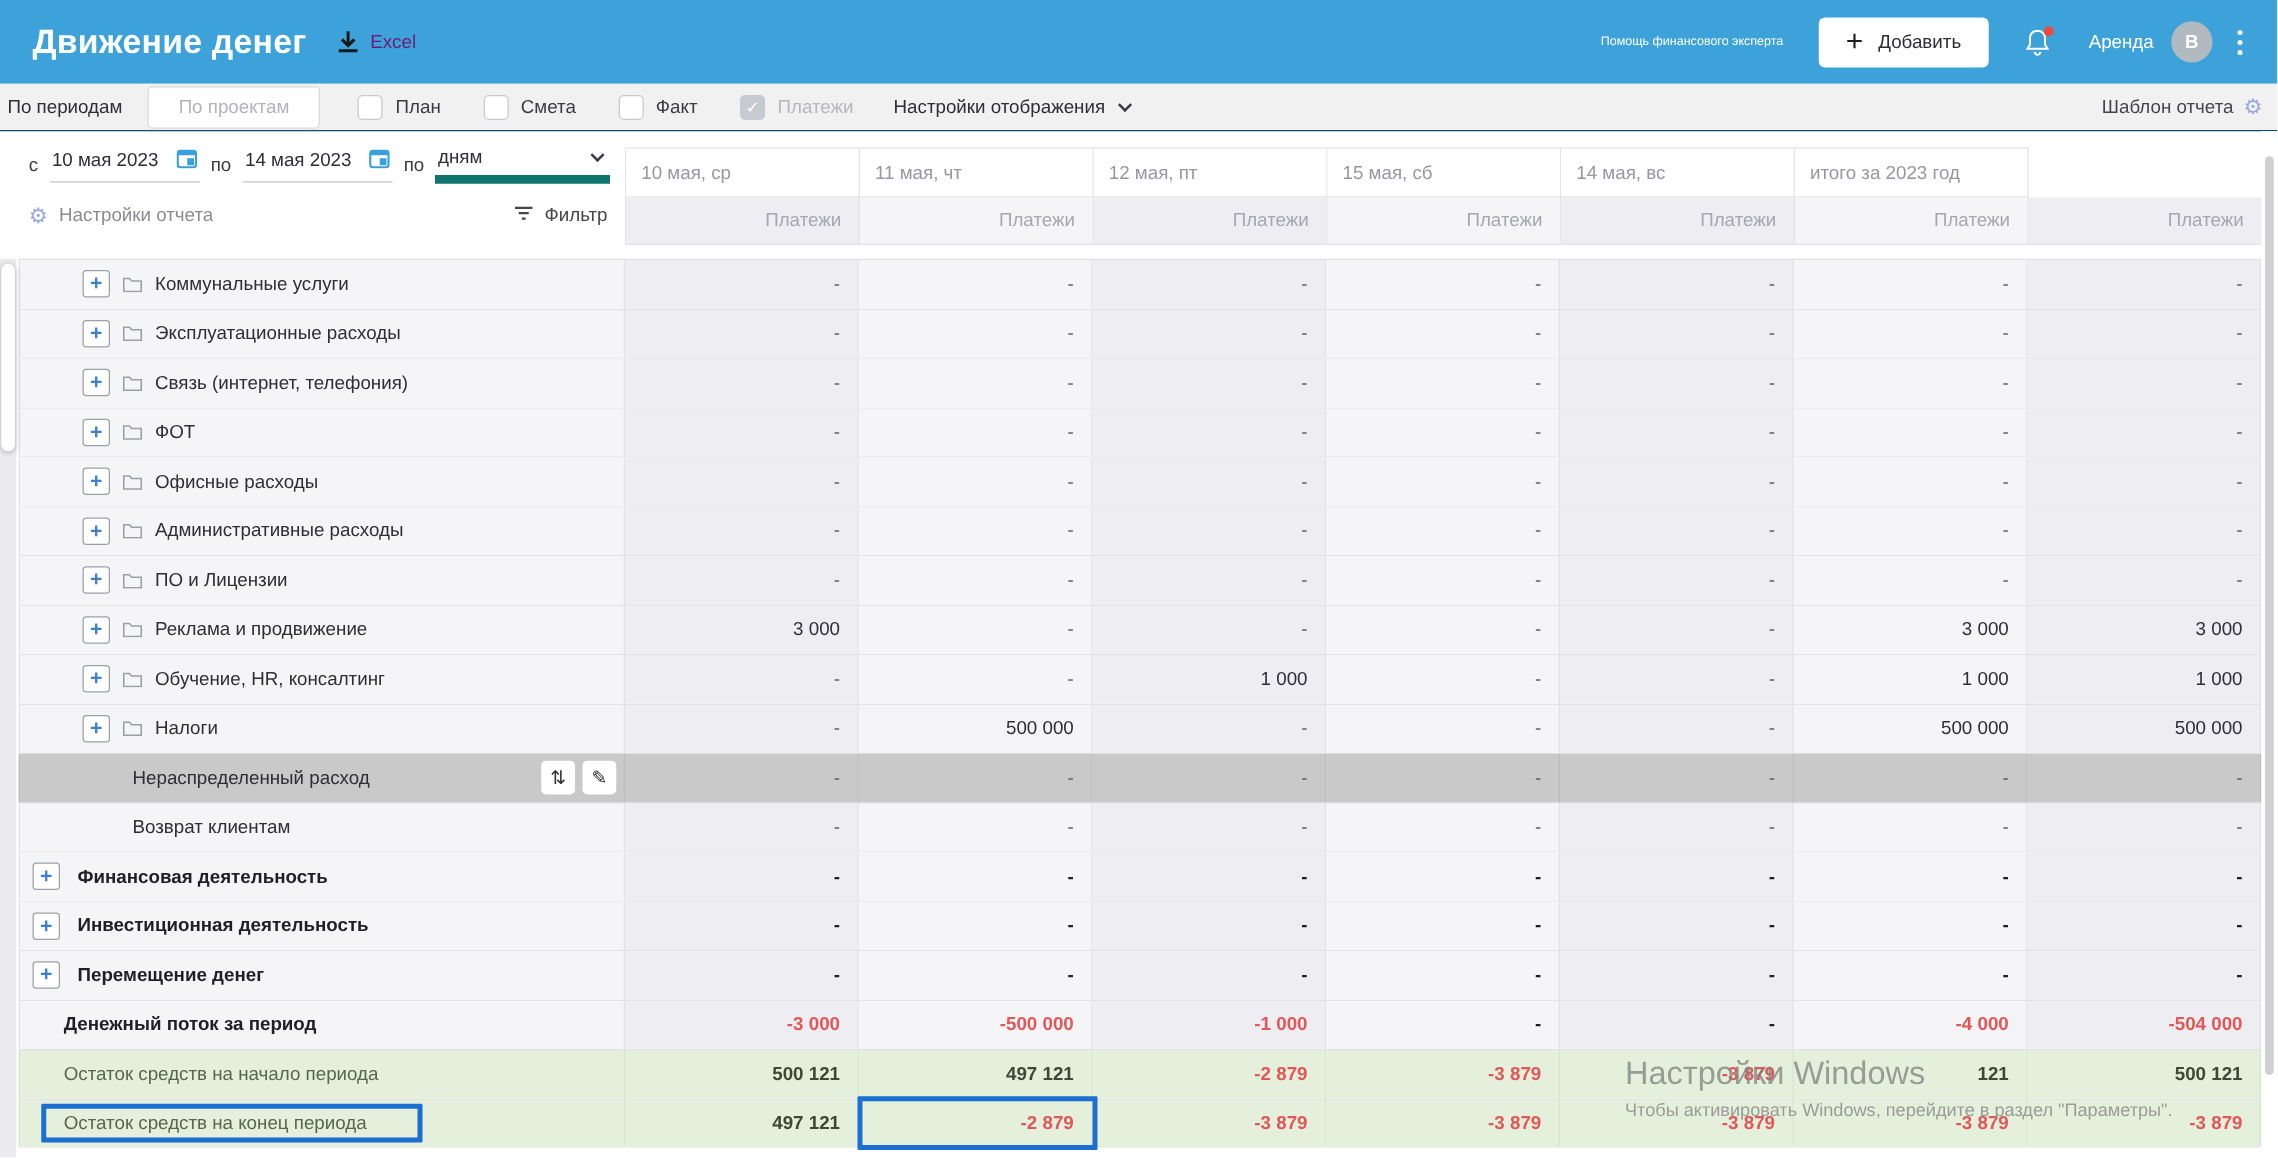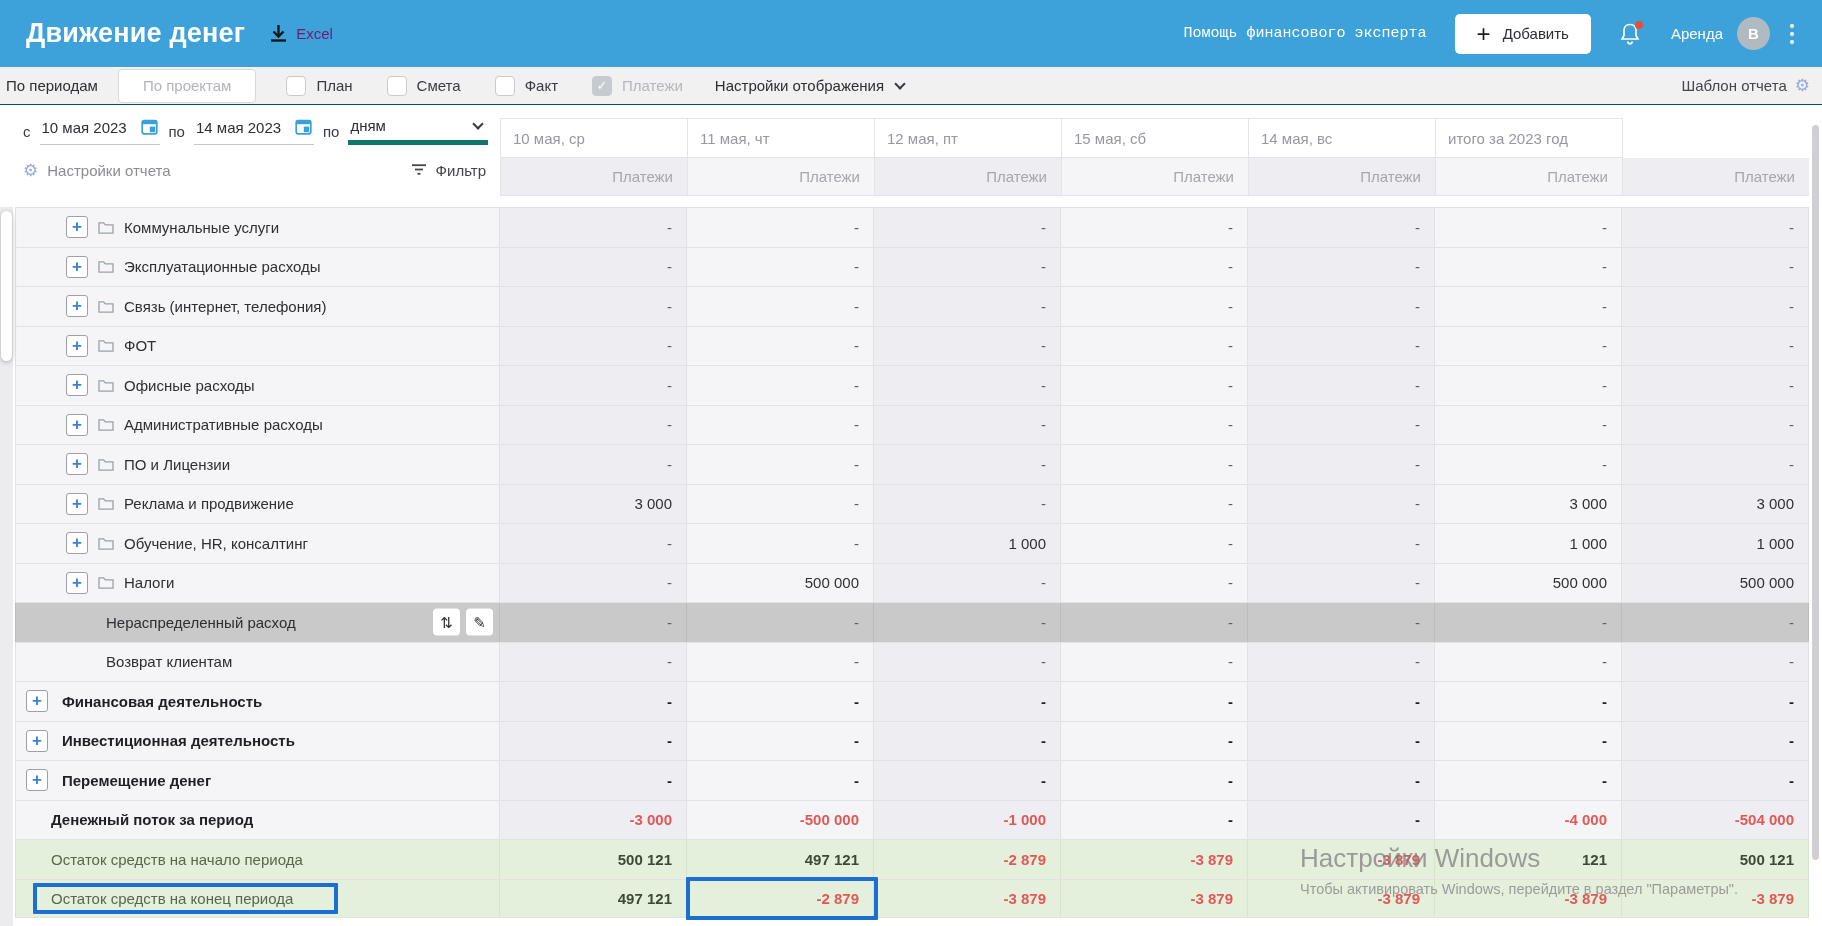--- a/index.html
+++ b/index.html
@@ -8,21 +8,21 @@
          font-family:"Liberation Sans", sans-serif; background:#fff; }
 
   
   .topbar { position:absolute; top:0; left:0; right:0; height:67px; background:#3da2da;
             display:flex; align-items:center; padding:0 26px; }
   .app-title { color:#fff; font-size:27px; font-weight:bold; letter-spacing:.2px; }
   .excel-btn { display:flex; align-items:center; gap:8px; margin-left:24px; cursor:pointer; }
   .excel-btn svg { display:block; }
   .excel-label { color:#701a75; font-size:15px; }
   .topbar-right { margin-left:auto; display:flex; align-items:center; gap:28px; }
-  .help-link { color:#fff; font-size:15px;font-family:Liberation Mono, monospace; }
+  .help-link { color:#fff; font-size:10px; }
   .add-btn { background:#fff; border-radius:5px; height:40px; padding:0 22px;
              display:flex; align-items:center; gap:12px; color:#2e2e33; font-size:15px; cursor:pointer; }
   .add-plus { font-size:24px; font-weight:400; line-height:1; color:#1d1d22; }
   .bell-wrap { position:relative; width:24px; height:26px; }
   .bell-dot { position:absolute; top:0; right:0; width:8px; height:8px; border-radius:50%; background:#e84c3d; }
   .account-label { color:#fff; font-size:15px; margin-right:-14px; }
   .avatar { width:33px; height:33px; border-radius:50%; background:#b2bac1; color:#fff; font-size:15px;
             font-weight:bold; display:flex; align-items:center; justify-content:center; }
   .kebab { display:flex; flex-direction:column; gap:4px; padding:2px; margin-left:-10px; }
   .kebab i { width:4px; height:4px; border-radius:50%; background:#fff; }
@@ -49,21 +49,21 @@
   .gear { font-size:17px; color:#98a9e2; line-height:1; }
 
   
   .filters { position:absolute; top:105px; left:15px; width:485px; height:91px; }
   .f-dates { display:flex; align-items:center; gap:9px; padding-left:8px; margin-top:12px;
              font-size:15px; color:#2e2e33; }
   .f-lbl { color:#3a3a40; }
   .date-field { display:flex; align-items:center; justify-content:space-between; gap:8px;
                 border-bottom:1px solid #c5c5cb; padding:0 2px 6px 2px; min-width:120px; cursor:pointer; }
   .sel-field { display:flex; align-items:center; justify-content:space-between;
-               border-bottom:5px solid #0f766e; padding:0 6px 6px 2px; min-width:140px; cursor:pointer; }
+               border-bottom:7px solid #0f766e; padding:0 6px 6px 2px; min-width:140px; cursor:pointer; }
   .f-settings { display:flex; align-items:center; justify-content:space-between;
                 margin-top:17px; padding:0 14px 0 8px; }
   .rep-set { display:flex; align-items:center; gap:9px; font-size:15px; color:#8b8b93; cursor:pointer; }
   .filt { display:flex; align-items:center; gap:9px; font-size:15px; color:#45454b; cursor:pointer; }
 
   
   .thead-dates { position:absolute; top:118px; left:500px; display:flex; border-left:1px solid #e4e4e8; }
   .h-cell { width:187px; height:40px; background:#fff; border:1px solid #e4e4e8; border-left:none;
             font-size:15px; color:#97979f; display:flex; align-items:center; padding-left:12px; }
   .thead-sub { position:absolute; top:158px; left:500px; display:flex; border-left:1px solid #e4e4e8; }

